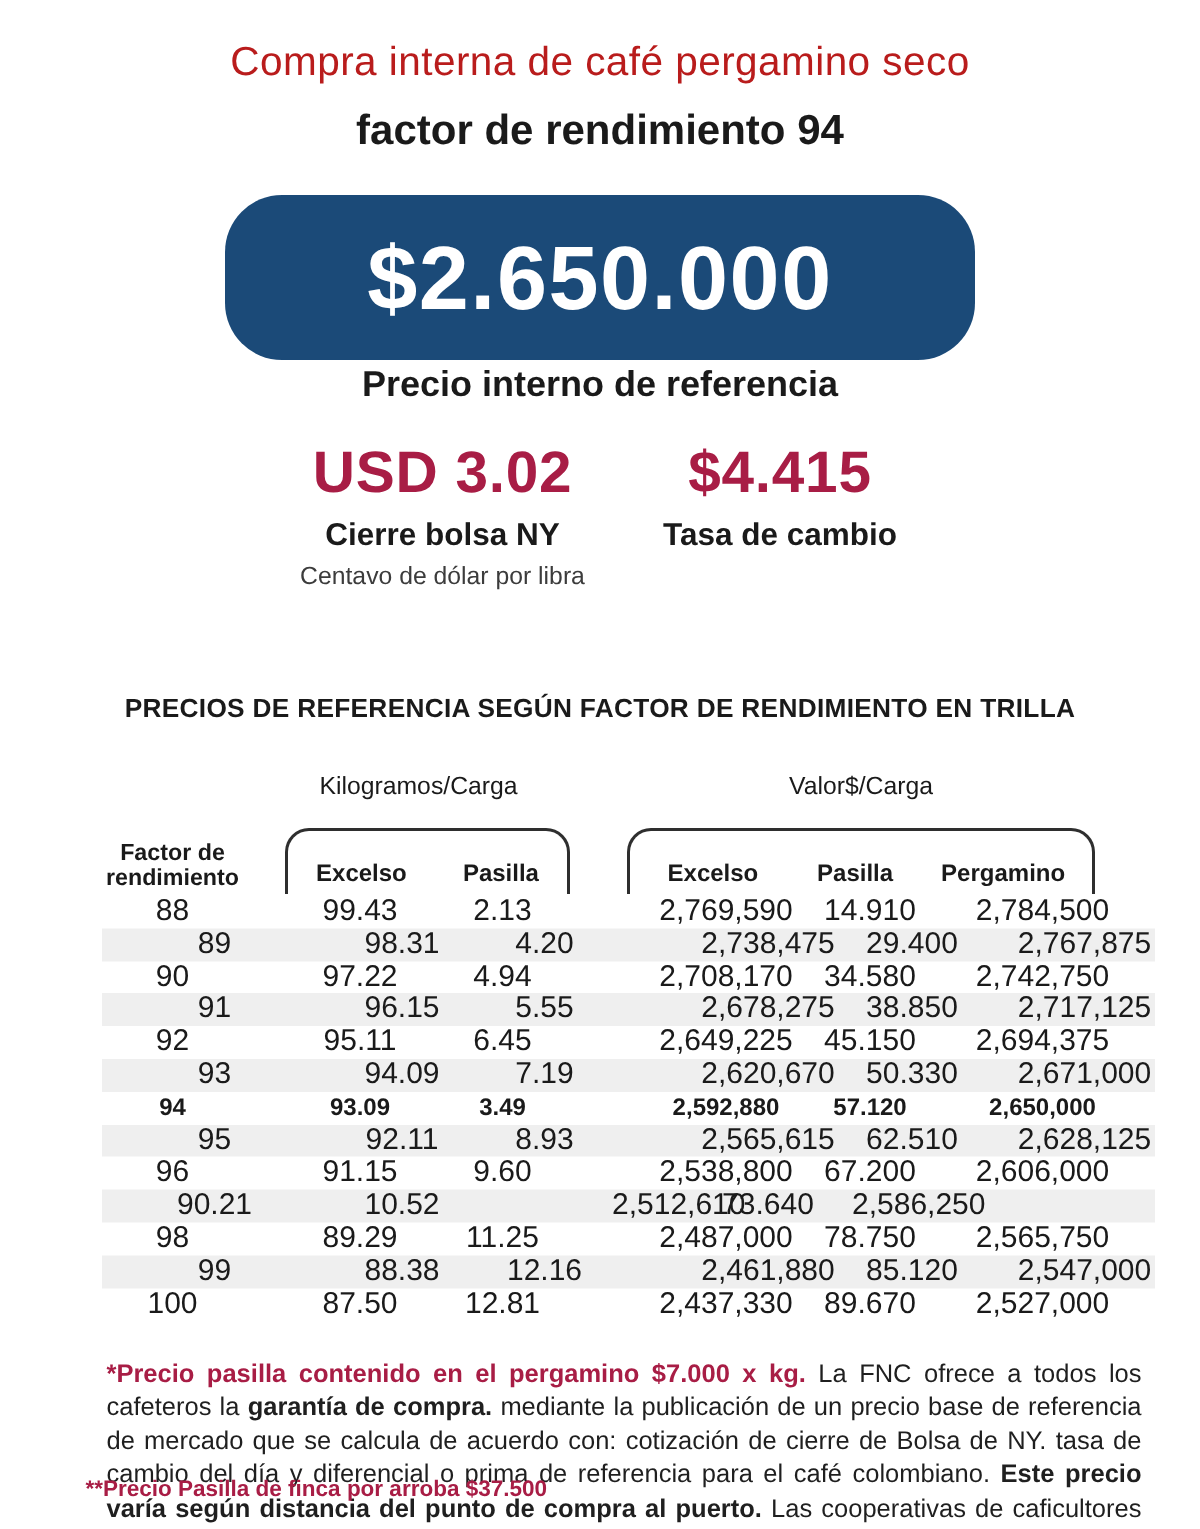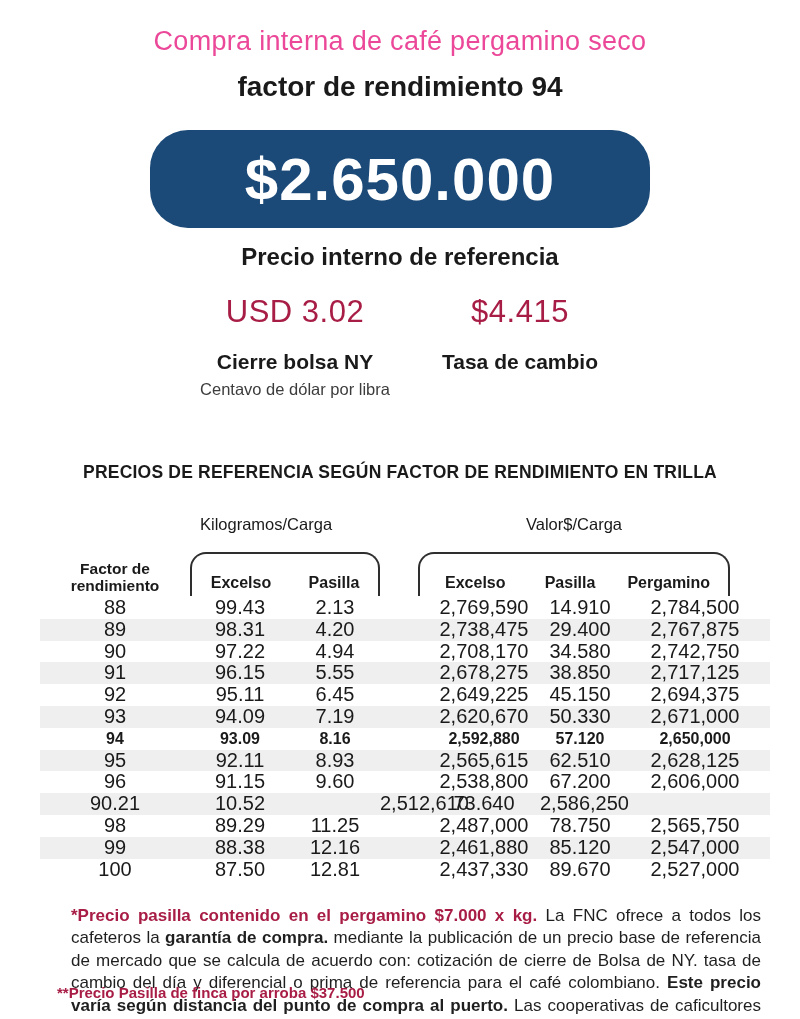--- a/index.html
+++ b/index.html
@@ -8,56 +8,56 @@
     --shade:#efefef;
     --ink:#1a1a1a;
   }
   html,body{margin:0;padding:0;background:#ffffff;}
   .page{
     position:relative;width:800px;height:1019px;background:#ffffff;
     font-family:"Liberation Sans",sans-serif;color:var(--ink);overflow:hidden;
   }
   
   .title{position:absolute;top:26px;left:0;width:100%;text-align:center;}
-  .title .l1{font-size:27px;font-weight:500;letter-spacing:.3px;color:#ec4899;}
+  .title .l1{font-size:27px;font-weight:500;letter-spacing:.3px;color:#b91c1c;}
   .title .l2{font-size:28px;font-weight:800;margin-top:14px;}
   .badge{
-    position:absolute;top:130px;left:150px;width:500px;height:98px;
+    position:absolute;top:130px;left:150px;width:500px;height:110px;
     background:var(--navy);border-radius:38px;
     display:flex;align-items:center;justify-content:center;
   }
   .badge span{color:#ffffff;font-size:60px;font-weight:800;letter-spacing:1px;}
   .caption{position:absolute;top:243px;left:0;width:100%;text-align:center;font-size:24px;font-weight:800;}
   
   .stat{position:absolute;top:294px;text-align:center;}
   .stat-left{left:165px;width:260px;}
   .stat-right{left:440px;width:160px;}
-  .stat-value{font-size:31px;font-weight:400;color:var(--crimson);letter-spacing:.5px;}
-  .stat-label{font-size:21px;font-weight:800;margin-top:20px;line-height:23px;}
+  .stat-value{font-size:39px;font-weight:700;color:var(--crimson);letter-spacing:.5px;}
+  .stat-label{font-size:21px;font-weight:800;margin-top:7px;line-height:23px;}
   .stat-sub{font-size:16.5px;color:#3c3c3c;margin-top:7px;}
   
   .section-title{position:absolute;top:462px;left:0;width:100%;text-align:center;font-size:17.5px;font-weight:800;letter-spacing:.2px;}
   .table{position:absolute;top:508px;left:40px;width:730px;}
   .group-row{position:relative;height:44px;font-size:16.5px;}
-  .group-kg{position:absolute;left:160px;width:190px;top:7px;}
+  .group-kg{position:absolute;left:144px;width:190px;top:7px;text-align:center;}
   .group-valor{position:absolute;left:378px;width:312px;top:7px;text-align:center;}
   .header-row{position:relative;height:45px;}
   .factor-header{position:absolute;left:0;bottom:3px;width:150px;text-align:center;font-weight:800;font-size:15.5px;line-height:17px;}
   .hbox{
     position:absolute;top:0;height:44px;border:2px solid #2e2e2e;border-bottom:none;
     border-radius:16px 16px 0 0;display:grid;align-items:end;padding-bottom:4px;box-sizing:border-box;
   }
   .hbox1{left:150px;width:190px;grid-template-columns:100fr 90fr;}
   .hbox2{left:378px;width:312px;grid-template-columns:112fr 80fr 120fr;}
   .hcell{text-align:center;font-weight:800;font-size:16px;}
   .rows .trow{
     display:grid;grid-template-columns:150px 100px 90px 48px 112px 80px 150px;
     height:21.8px;line-height:21.8px;font-size:20px;
   }
-  .trow.shaded{background:var(--shade);}
+  .trow.shaded{background:var(--shade);margin-left:28px;}
   .trow.hl{font-weight:800;font-size:16px;}
   .tcell{text-align:center;}
   
   .note1{
     position:absolute;top:888px;left:71px;width:690px;
     font-size:17px;line-height:1.32;text-align:justify;color:#1f1f1f;
   }
   .note1 .red{color:var(--crimson);font-weight:700;}
   .note1 b{font-weight:700;}
   .note2{position:absolute;top:984px;left:57px;font-size:15px;font-weight:700;color:var(--crimson);}
@@ -165,21 +165,21 @@
           <div class="tcell">94.09</div>
           <div class="tcell">7.19</div>
           <div class="tcell"></div>
           <div class="tcell">2,620,670</div>
           <div class="tcell">50.330</div>
           <div class="tcell">2,671,000</div>
         </div>
         <div class="trow hl">
           <div class="tcell">94</div>
           <div class="tcell">93.09</div>
-          <div class="tcell">8.16</div>
+          <div class="tcell">3.49</div>
           <div class="tcell"></div>
           <div class="tcell">2,592,880</div>
           <div class="tcell">57.120</div>
           <div class="tcell">2,650,000</div>
         </div>
         <div class="trow shaded">
           <div class="tcell">95</div>
           <div class="tcell">92.11</div>
           <div class="tcell">8.93</div>
           <div class="tcell"></div>

